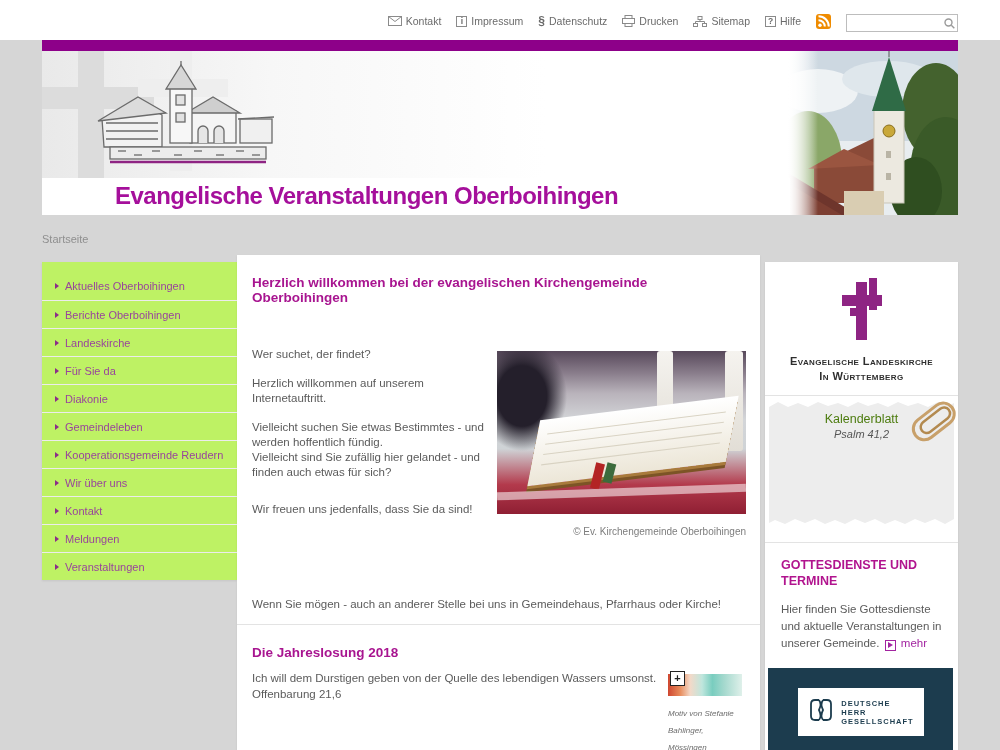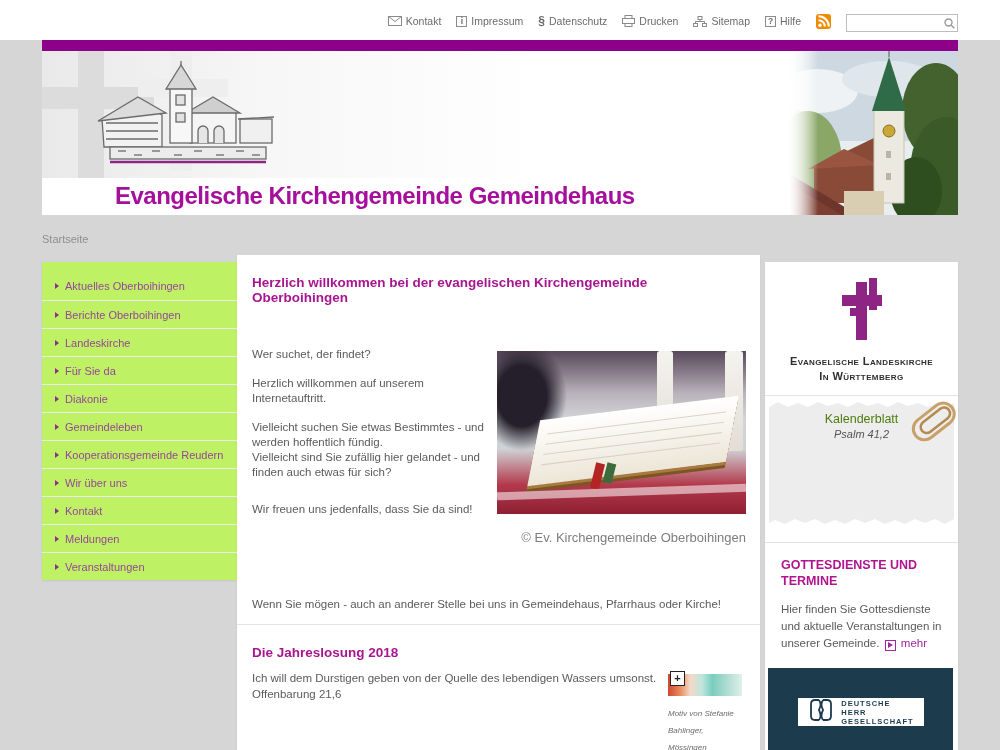--- a/index.html
+++ b/index.html
@@ -52,21 +52,21 @@
      background:linear-gradient(180deg,#57485a 0%,#8b7f8d 14%,#b9b3bb 26%,#d3d5d8 42%,#cfd3d6 60%,#b33a4c 82%,#8f1f33 100%); }
   .candle { position:absolute; top:0; width:16px; background:linear-gradient(180deg,#f5f3ef,#e2ded6); border-radius:3px; }
   .candle.c1 { left:160px; height:92px; }
   .candle.c2 { left:228px; height:100px; width:18px; }
   .darkobj { position:absolute; left:-20px; top:-10px; width:90px; height:110px; background:radial-gradient(closest-side,#241f2b,#241f2b 55%,rgba(36,31,43,0)); }
   .book { position:absolute; left:36px; top:58px; width:200px; height:64px; background:linear-gradient(180deg,#ffffff,#ece6d7); transform:rotate(-7deg) skewX(-18deg); box-shadow:0 3px 0 #a87a3c, 0 6px 0 #7c5426; }
   .bookline { position:absolute; left:10px; right:10px; height:1px; background:#d8d2c2; }
   .ribbon { position:absolute; left:96px; top:112px; width:9px; height:26px; background:#b32424; transform:rotate(14deg); }
   .ribbon.g { left:108px; background:#3c6b3c; height:20px; }
   .cloth-hl { position:absolute; left:0; bottom:18px; width:249px; height:8px; background:rgba(255,255,255,.55); transform:rotate(-2deg); }
-  .img-credit { font-size:13px; color:#7d7d7d; text-align:right; margin-top:16px; }
+  .img-credit { font-size:10px; color:#7d7d7d; text-align:right; margin-top:10px; }
   .welcome-body p.gap { margin-top:14px; }
   .welcome-body p.first { margin-top:42px; }
   .p-full { font-size:11.5px; color:#5b5b5b; line-height:15px; margin-top:12px; clear:both; }
 
   .jl-body { position:relative; margin-top:10px; min-height:80px; }
   .jl-text { width:420px; font-size:11.5px; color:#5b5b5b; line-height:16px; }
   .jl-fig { position:absolute; right:2px; top:4px; width:76px; }
   .jl-thumb { position:relative; width:74px; height:22px;
      background:linear-gradient(90deg,#cf4730 0%,#e78a5a 16%,#f3d9c8 30%,#bfe6dd 46%,#79cdbf 60%,#a5d9ce 76%,#dff0ea 100%); cursor:pointer; }
   .pluschip { position:absolute; left:2px; top:-3px; width:15px; height:15px; background:#fff; border:1.5px solid #222; display:flex; align-items:center; justify-content:center; font-size:11px; font-weight:bold; color:#222; line-height:1; }
@@ -84,21 +84,21 @@
   .kb-box { position:relative; width:185px; height:122px; background:#ededed; padding:10px 14px 0 14px;
      clip-path:polygon(0px 5px,9px 0px,19px 5px,29px 1px,39px 5px,49px 0px,59px 4px,69px 1px,79px 5px,89px 0px,99px 4px,109px 1px,119px 5px,129px 0px,139px 4px,149px 1px,159px 5px,169px 0px,179px 4px,185px 1px,185px 117px,176px 122px,166px 117px,156px 121px,146px 117px,136px 122px,126px 118px,116px 122px,106px 117px,96px 121px,86px 117px,76px 122px,66px 118px,56px 122px,46px 117px,36px 121px,26px 117px,16px 122px,6px 118px,0px 121px); }
   .kb-title { text-align:center; color:#4d7c0f; font-size:12.5px; }
   .kb-quote { margin-top:14px; color:#8d3a92; font-size:11px; line-height:15px; }
   .kb-src { text-align:center; font-style:italic; color:#555; font-size:11px; margin-top:2px; }
   .clip { position:absolute; right:-10px; top:-2px; }
   .termine { padding:14px 14px 0 16px; }
   .t-head { color:#b1148e; font-size:12.5px; font-weight:bold; line-height:16px; }
   .t-text { margin-top:12px; font-size:11.5px; color:#5b5b5b; line-height:17px; }
   .dbg { margin:16px 5px 0 3px; height:88px; background:#1c3c4e; display:flex; align-items:center; justify-content:center; cursor:pointer; }
-  .dbg-inner { width:126px; height:28px; background:#ffffff; display:flex; align-items:center; justify-content:center; gap:6px; }
+  .dbg-inner { width:126px; height:48px; background:#ffffff; display:flex; align-items:center; justify-content:center; gap:6px; }
   .dbg-lines { font-size:7.5px; font-weight:bold; letter-spacing:1px; color:#1c3c4e; line-height:9px; }
 </style>
 </head>
 <body>
 
 <div class="page">
 
   <div class="top-white"></div>
 
   <div class="topbar">
@@ -224,21 +224,21 @@
         <defs>
             <linearGradient id="fade" x1="0" x2="1">
               <stop offset="0" stop-color="#ffffff"></stop>
               <stop offset="1" stop-color="#ffffff" stop-opacity="0"></stop>
             </linearGradient>
           </defs>
       </svg>
     </span>
     <div class="photofade"></div>
     <div class="titleband">
-      <div class="sitetitle">Evangelische Kirchengemeinde Gemeindehaus</div>
+      <div class="sitetitle">Evangelische Veranstaltungen Oberboihingen</div>
     </div>
   </div>
 
   <div class="breadcrumb">Startseite</div>
 
   <nav class="sidebar">
     <div class="nav-item">
         <span class="tri"></span>
         <span>Aktuelles Oberboihingen</span>
       </div>

